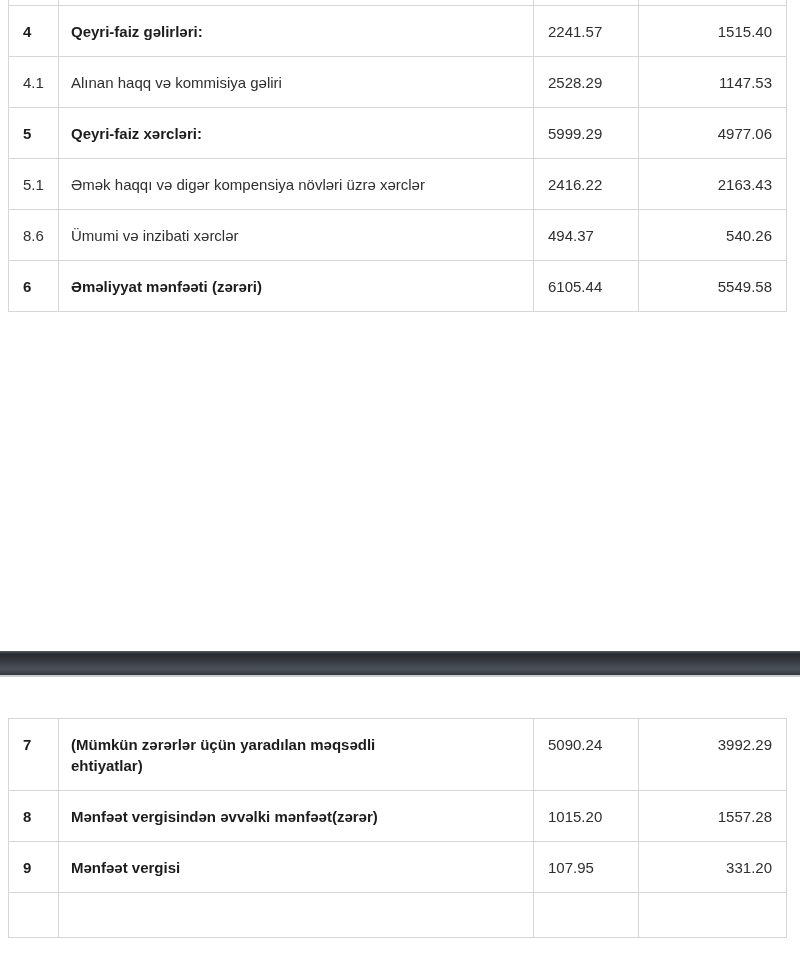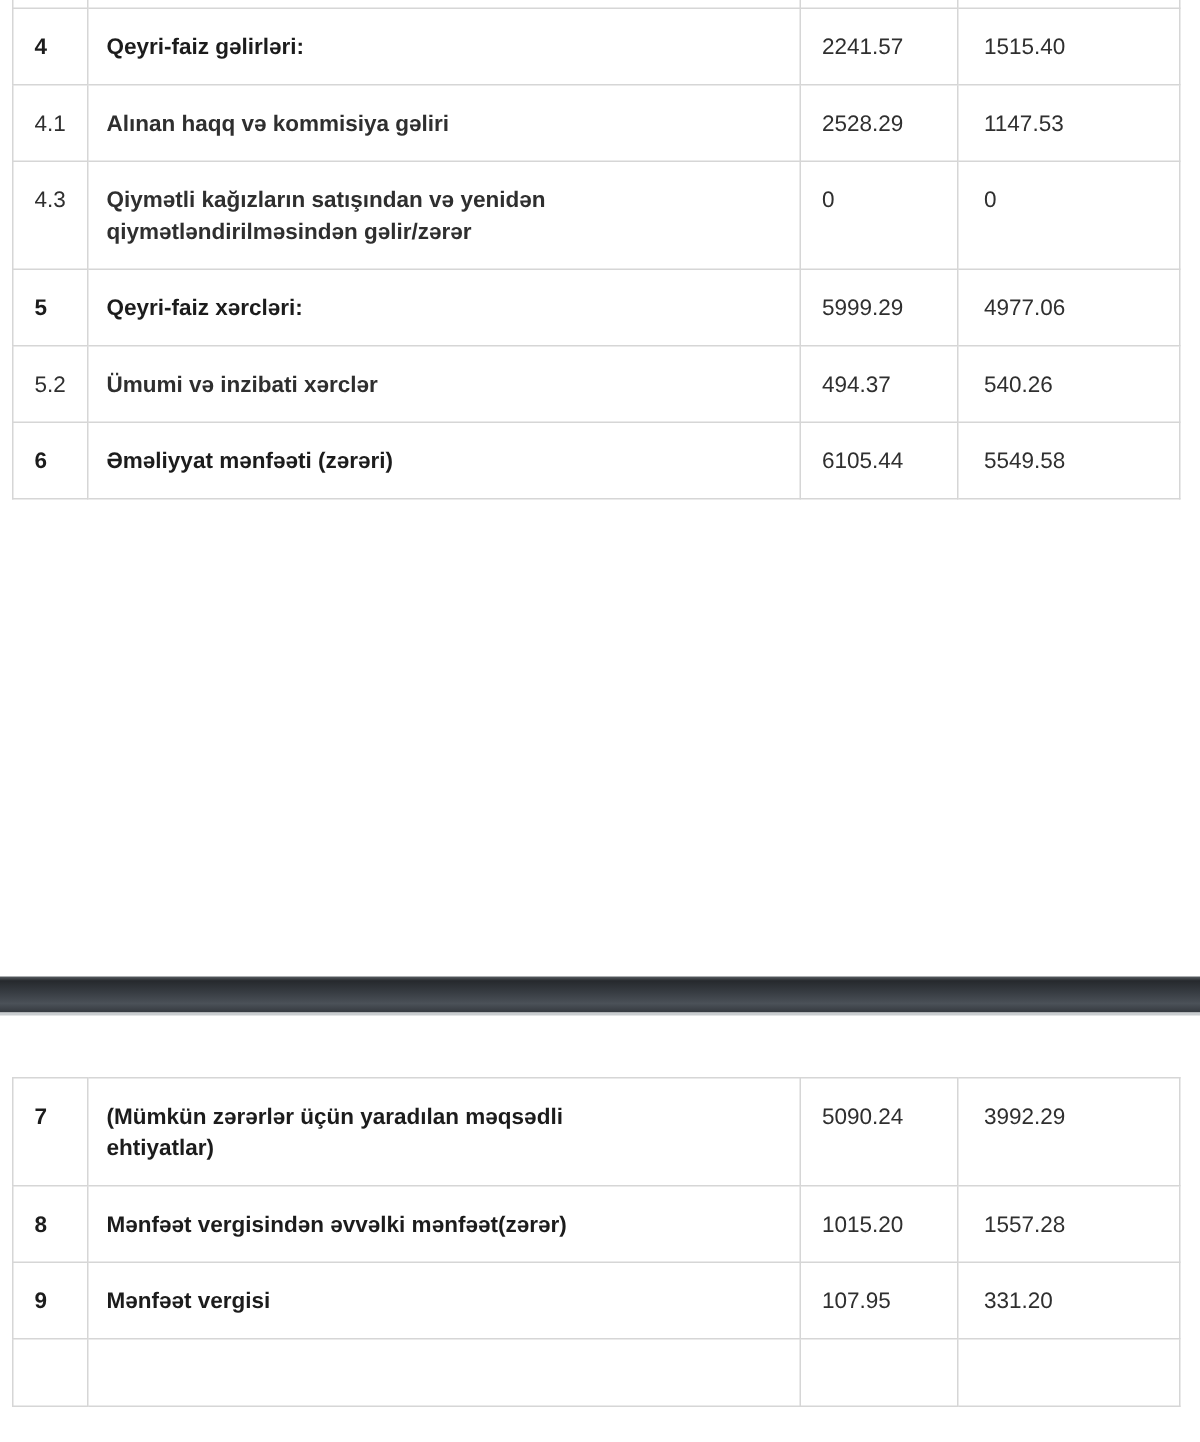--- a/index.html
+++ b/index.html
@@ -33,22 +33,22 @@
     color: #2f2f2f;
     padding: 14.5px 14px;
     white-space: pre-line;
     overflow: hidden;
   }
   col.c1 { width: 50px; }
   col.c2 { width: 475px; }
   col.c3 { width: 105px; }
   col.c4 { width: 148px; }
   .c-num { padding-left: 14px; }
-  .c-label { padding-left: 12px; padding-right: 20px; font-weight: bold; }
-  .c-val2 { padding-left: 17px; }
+  .c-label { padding-left: 12px; padding-right: 20px; }
+  .c-val2 { padding-left: 17px; text-align: right; }
   .bold-row .c-num,
   .bold-row .c-label {
     font-weight: 700;
     color: #1c1c1c;
   }
   tr.cut-row td {
     height: 44px;
     padding: 0;
   }
   .divider-bar {
@@ -90,35 +90,34 @@
         <td class="c-label">Qeyri-faiz gəlirləri:</td>
         <td class="c-val">2241.57</td>
         <td class="c-val c-val2">1515.40</td>
       </tr>
       <tr>
         <td class="c-num">4.1</td>
         <td class="c-label">Alınan haqq və kommisiya gəliri</td>
         <td class="c-val">2528.29</td>
         <td class="c-val c-val2">1147.53</td>
       </tr>
-      <tr>
-        <td class="c-num">4.3</td>
-        <td class="c-label">Qiymətli kağızların satışından və yenidən
-qiymətləndirilməsindən gəlir/zərər</td>
-        <td class="c-val">0</td>
-        <td class="c-val c-val2">0</td>
-      </tr>
       <tr class="bold-row">
         <td class="c-num">5</td>
         <td class="c-label">Qeyri-faiz xərcləri:</td>
         <td class="c-val">5999.29</td>
         <td class="c-val c-val2">4977.06</td>
       </tr>
       <tr>
-        <td class="c-num">5.2</td>
+        <td class="c-num">5.1</td>
+        <td class="c-label">Əmək haqqı və digər kompensiya növləri üzrə xərclər</td>
+        <td class="c-val">2416.22</td>
+        <td class="c-val c-val2">2163.43</td>
+      </tr>
+      <tr>
+        <td class="c-num">8.6</td>
         <td class="c-label">Ümumi və inzibati xərclər</td>
         <td class="c-val">494.37</td>
         <td class="c-val c-val2">540.26</td>
       </tr>
       <tr class="bold-row">
         <td class="c-num">6</td>
         <td class="c-label">Əməliyyat mənfəəti (zərəri)</td>
         <td class="c-val">6105.44</td>
         <td class="c-val c-val2">5549.58</td>
       </tr>

